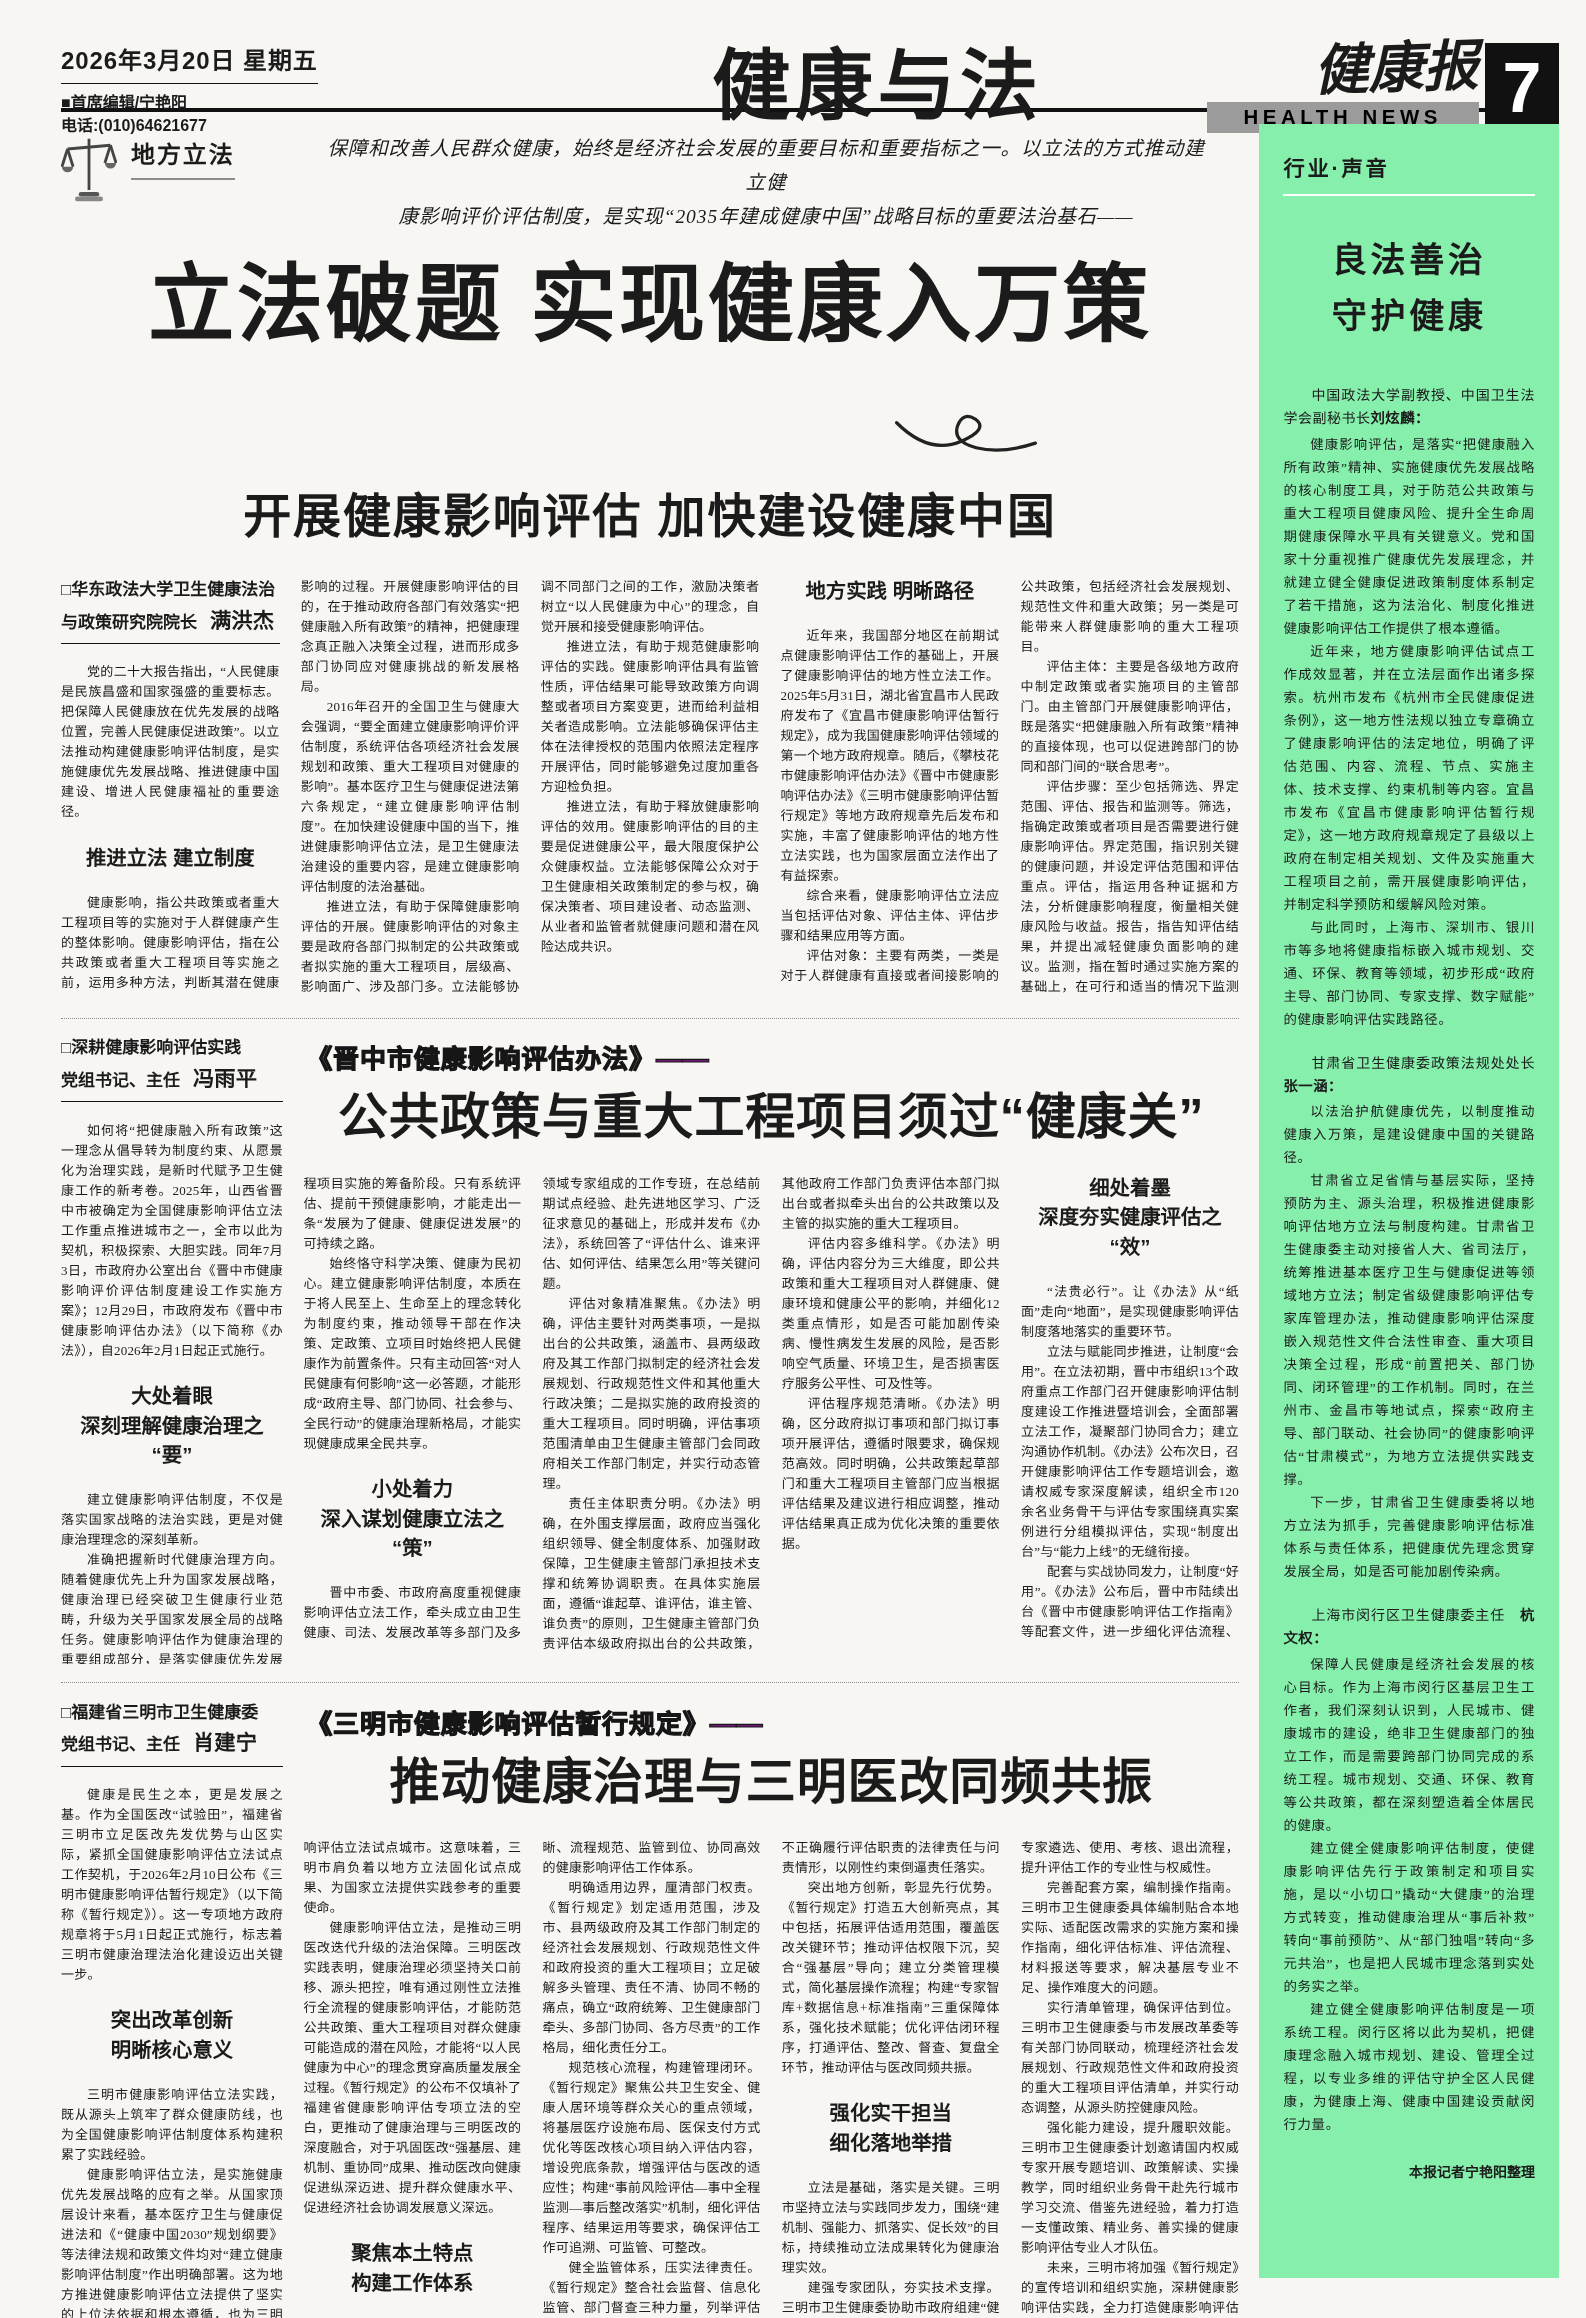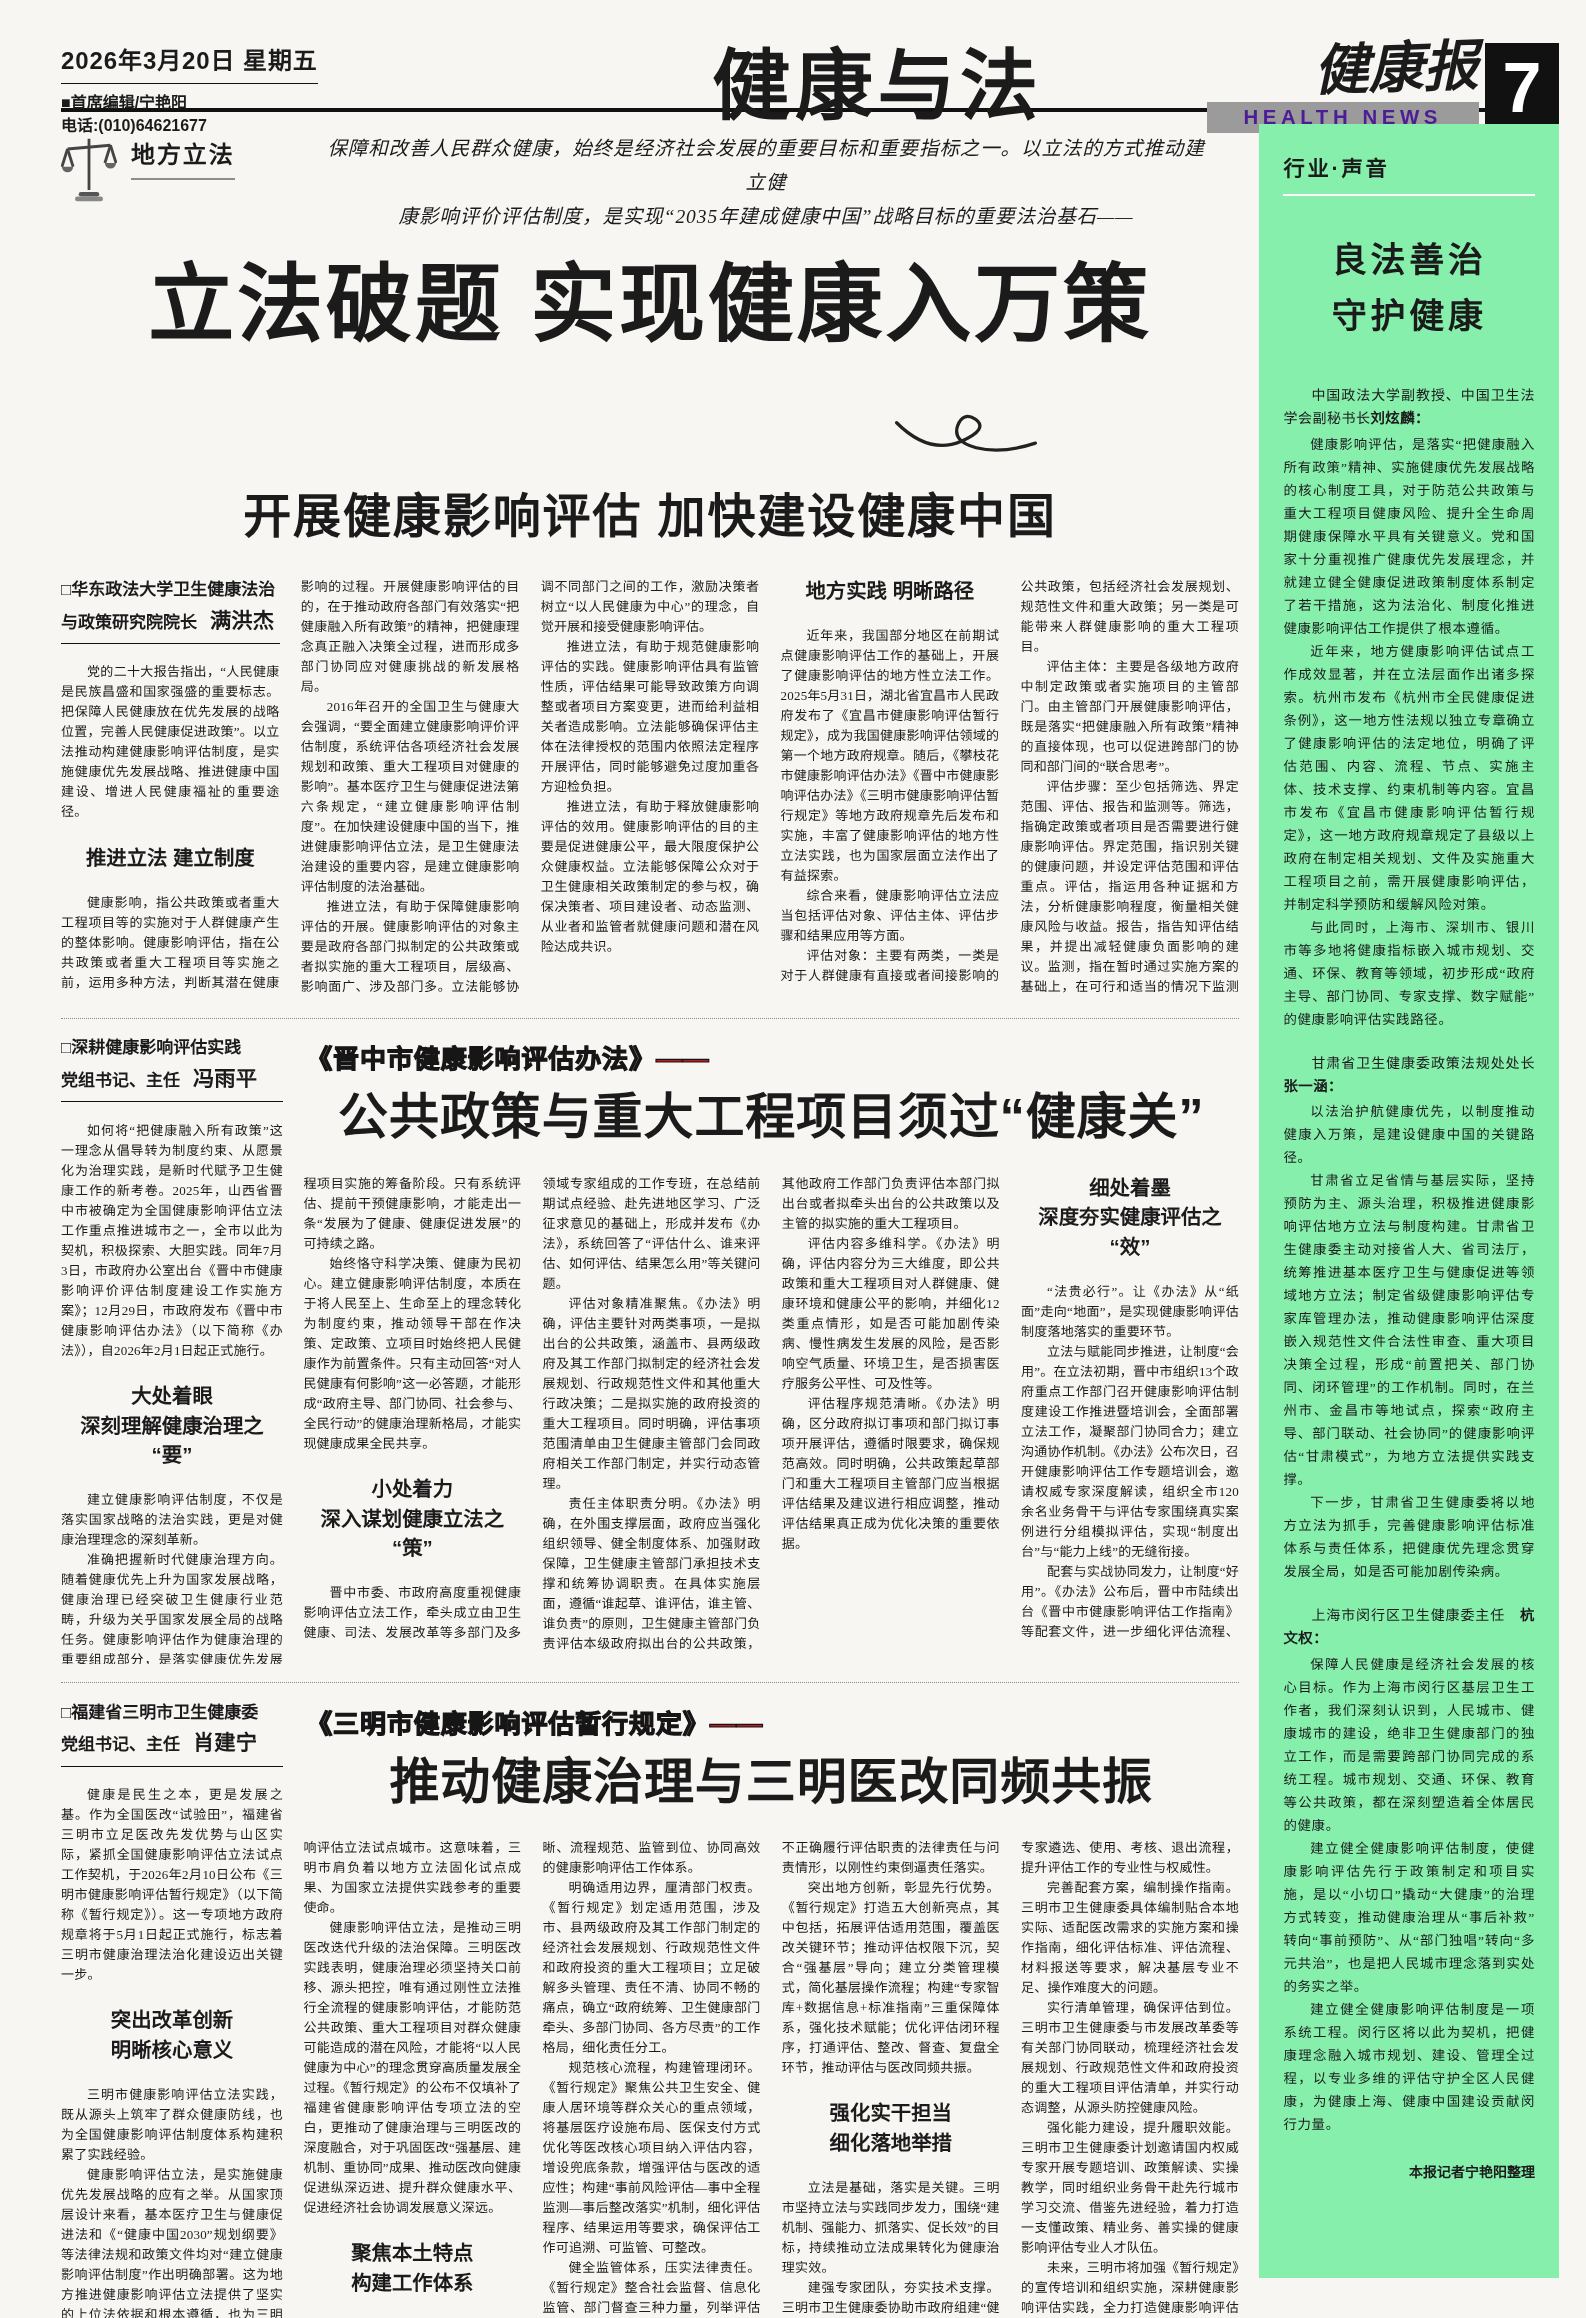--- a/index.html
+++ b/index.html
@@ -15,21 +15,21 @@
   .masthead{display:flex;align-items:flex-start;padding:41px 28px 0 61px;height:105px;box-sizing:border-box;}
   .mast-left{width:487px;}
   .mast-date{font-family:"Liberation Sans","DejaVu Sans",sans-serif;font-weight:900;font-size:24px;letter-spacing:0.9px;
     border-bottom:1.9px solid #111;display:inline-block;padding-bottom:6.5px;margin-bottom:7.4px;}
   .mast-editor,.mast-phone{font-family:"Liberation Sans","DejaVu Sans",sans-serif;font-size:16px;font-weight:700;line-height:1.45;}
   .mast-center{flex:1;text-align:center;font-family:"Liberation Sans","DejaVu Sans",sans-serif;
     font-weight:900;font-size:78px;letter-spacing:4.6px;line-height:1.05;margin-top:4.6px;}
   .mast-right{width:352px;display:grid;grid-template-columns:1fr 74px;grid-template-rows:auto auto;column-gap:6.5px;margin-top:1.9px;}
   .brand-cn{grid-column:1;font-family:"Liberation Serif","DejaVu Serif",serif;font-style:italic;font-weight:900;
     font-size:55px;text-align:right;line-height:1.0;transform:rotate(-2deg);}
-  .brand-en{grid-column:1;align-self:end;background:#9b9b9b;color:#4c1d95;font-family:"Liberation Sans","DejaVu Sans",sans-serif;
+  .brand-en{grid-column:1;align-self:end;background:#9b9b9b;color:#000000;font-family:"Liberation Sans","DejaVu Sans",sans-serif;
     font-weight:900;font-size:20.4px;letter-spacing:4.6px;text-align:center;padding:3.7px 0;margin-top:4.6px;}
   .page-no{grid-column:2;grid-row:1 / span 2;background:#111;color:#fff;font-family:"Liberation Sans","DejaVu Sans",sans-serif;
     font-weight:900;font-size:70px;display:flex;align-items:center;justify-content:center;}
   .top-rule{height:4.6px;background:#111;margin:2.8px 28px 0 61px;}
 
   
   .content{display:flex;padding:12px 28px 0 61px;box-sizing:border-box;align-items:stretch;gap:20.4px;}
   .main-col{width:1178px;flex:none;}
   .sidebar{flex:1;background:#86efac;box-sizing:border-box;padding:27px 24px 18.5px 24px;height:2154px;}
 
@@ -61,21 +61,21 @@
   .byline .org2{font-size:17px;font-weight:700;display:inline;}
   .byline .name{font-size:21.3px;font-weight:900;margin-left:11px;}
   .dotted{border-top:1.9px dotted #8a8a8a;margin:17.6px 0 16.7px 0;}
 
   .story-row{display:flex;gap:20.4px;}
   .leftcol{width:222px;flex:none;overflow:hidden;}
   .leftcol-a2{height:629px;}
   .leftcol-a3{height:691px;}
   .rightarea{flex:1;min-width:0;}
   .kicker{font-family:"Liberation Sans","DejaVu Sans",sans-serif;font-weight:900;font-size:26px;letter-spacing:0.9px;
-    color:#b91c1c;-webkit-text-stroke:1.2px #161616;margin:2.8px 0 4.6px 2.8px;}
+    color:#701a75;-webkit-text-stroke:1.2px #161616;margin:2.8px 0 4.6px 2.8px;}
   .story-headline{text-align:center;font-family:"Liberation Sans","DejaVu Sans",sans-serif;font-weight:900;
     font-size:50px;letter-spacing:0.9px;margin:16px 0 30px 0;line-height:1.05;}
   .body-a2{height:488px;}
   .body-a3{height:547px;}
 
   
   .side-tag{font-family:"Liberation Sans","DejaVu Sans",sans-serif;font-weight:900;font-size:21.3px;letter-spacing:2.8px;
     border-bottom:2.8px solid #fff;padding-bottom:12px;margin-bottom:36px;}
   .side-title{font-family:"Liberation Sans","DejaVu Sans",sans-serif;font-weight:900;font-size:35px;letter-spacing:3.7px;
     text-align:center;line-height:1.6;margin:0 0 40px 0;white-space:pre-line;}

